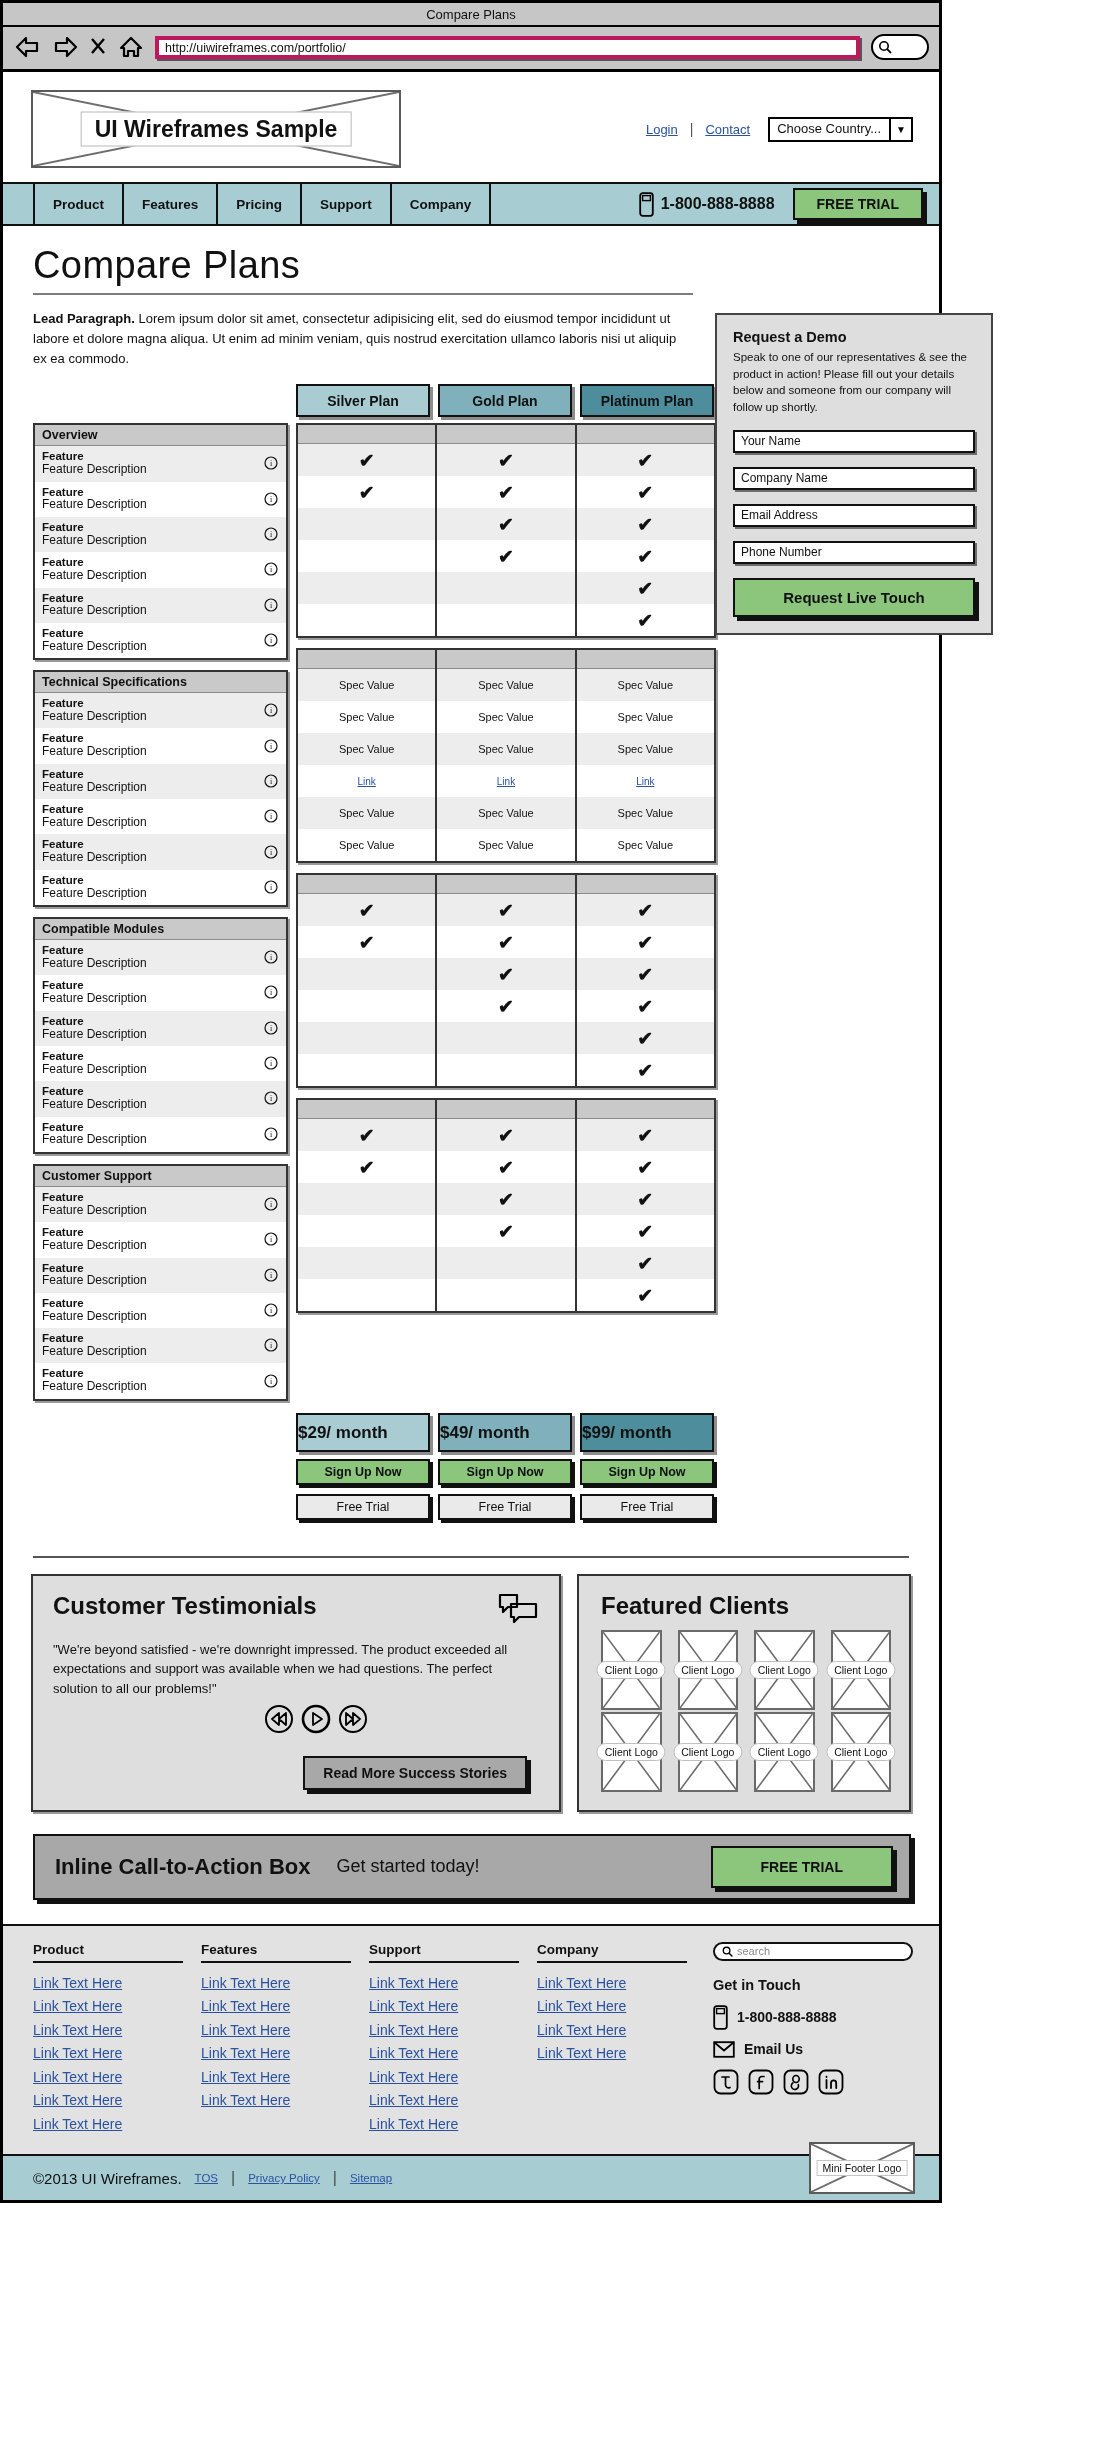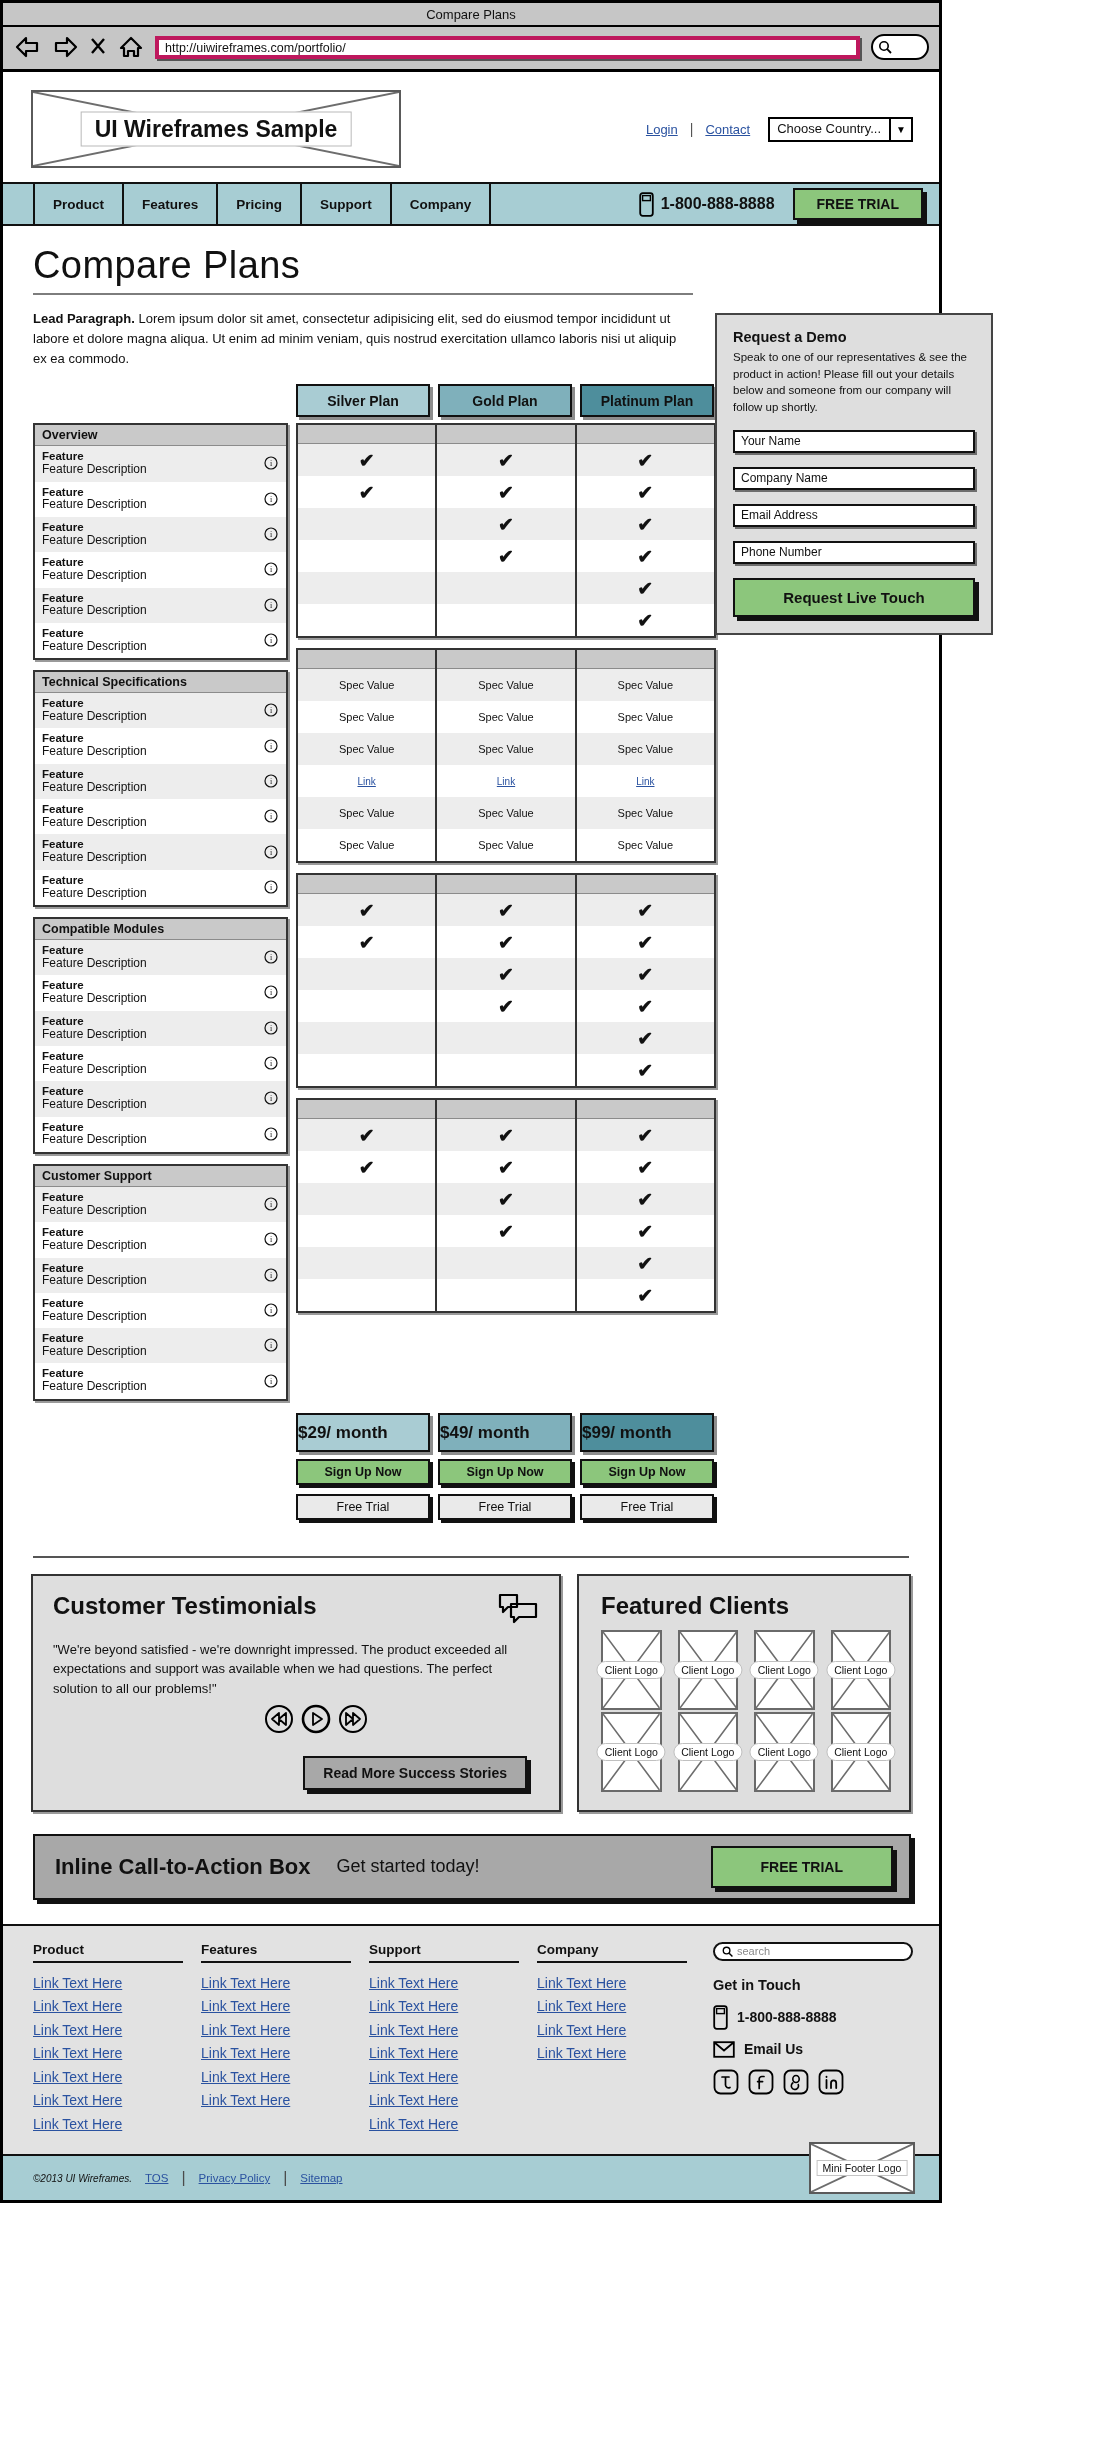--- a/index.html
+++ b/index.html
@@ -328,21 +328,21 @@
   .git-row { display: flex; align-items: center; gap: 9px; margin-bottom: 11px; }
   .git-txt { font-size: 14px; font-weight: bold; color: #111; }
   .social-row { display: flex; gap: 9px; margin-top: 4px; }
 
   .copybar {
     background: #a7cdd3; border-top: 2px solid #111;
     padding: 9px 22px 9px 30px;
     display: flex; align-items: center; gap: 13px;
     position: relative; min-height: 46px;
   }
-  .copy-txt { font-size: 10px; color: #111; font-style: italic; }
+  .copy-txt { font-size: 15px; color: #111; }
   .copy-link { font-size: 11.5px; color: #2a52a0; text-decoration: underline; cursor: pointer; }
   .copy-sep { color: #4b4b4b; }
   .mini-logo {
     position: absolute; right: 24px; top: -14px;
     width: 106px; height: 52px; border: 2px solid #5a5a5a; background: #fff;
   }
   .mini-logo .ml {
     position: absolute; left: 50%; top: 50%; transform: translate(-50%,-50%);
     background: #fff; border: 1px solid #c4c4c4; font-size: 10.5px;
     color: #111; padding: 1px 5px; white-space: nowrap;

